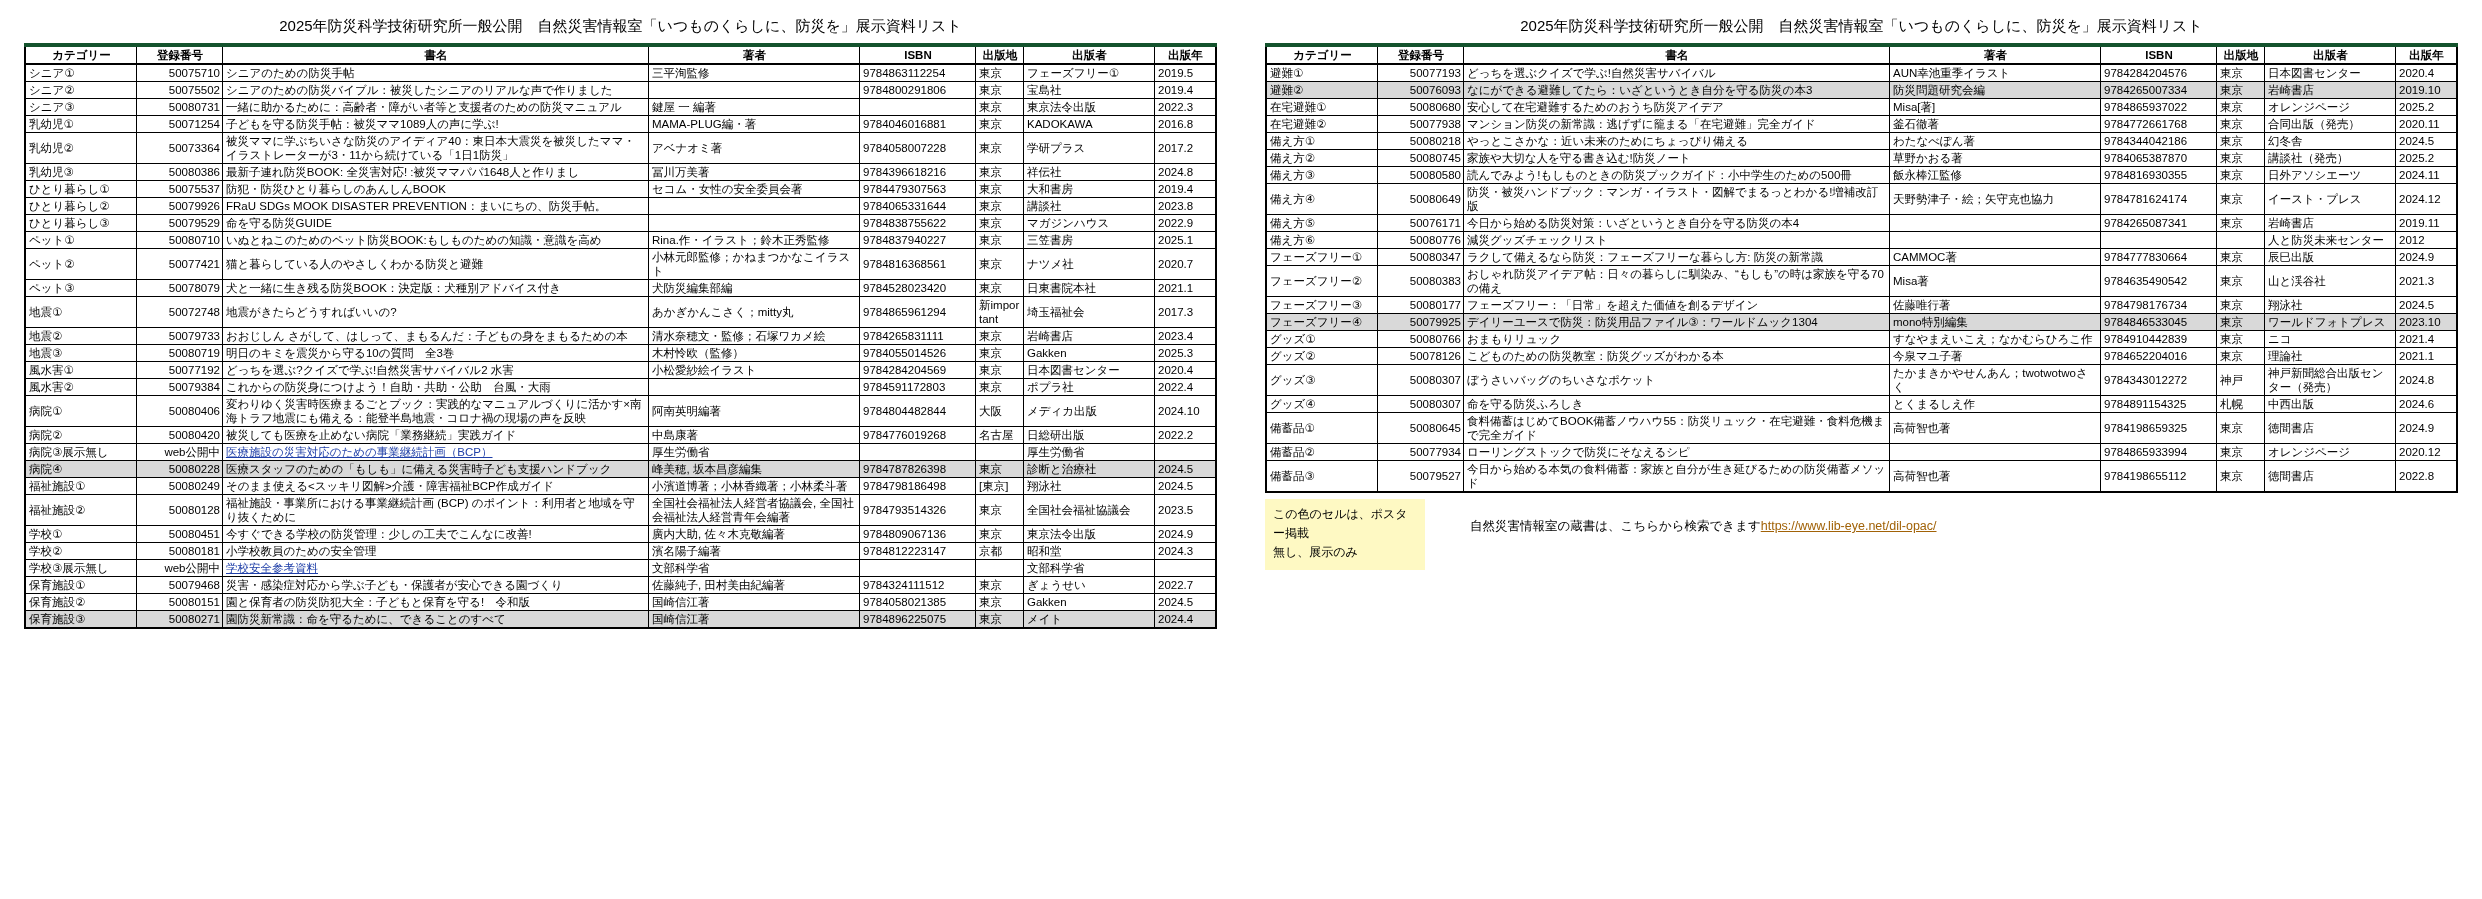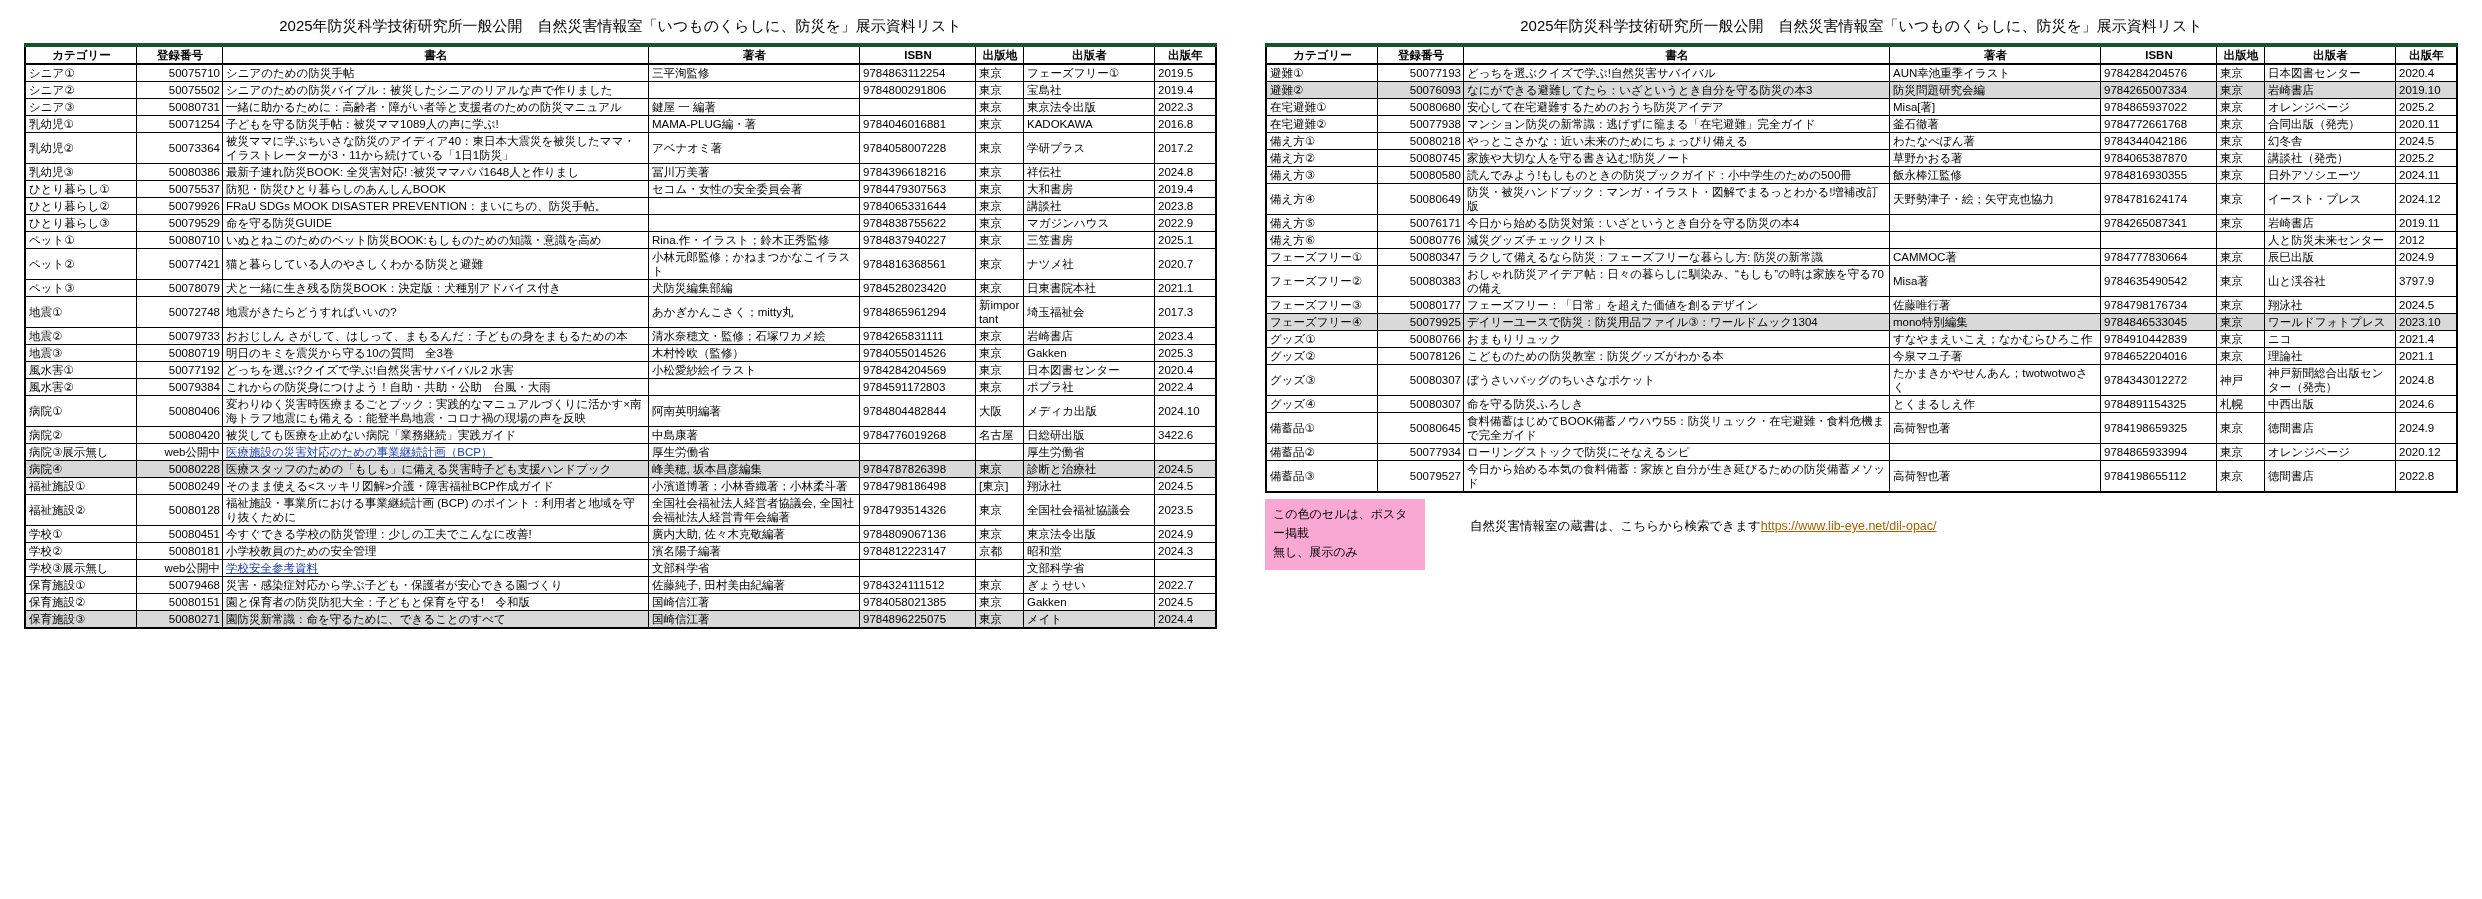--- a/index.html
+++ b/index.html
@@ -67,21 +67,21 @@
   th.c-reg{text-align:center !important;}
 
   .shade{background:#d9d9d9;margin-left:12px;}
   .lnk{color:#1f3fa8;text-decoration:underline;}
 
   .note-box{
     position:absolute;
     left:1241px;
     top:1px;
     width:155px;
-    background:#f9a8d4;
+    background:#fef9c3;
     font-size:12px;
     line-height:19px;
     padding:6px 8px 8px 8px;
     box-sizing:border-box;
   }
   .opac-note{
     position:absolute;
     font-size:12.5px;
     line-height:18px;
     white-space:nowrap;
@@ -301,21 +301,21 @@
             <td class="c-year">2024.10</td>
           </tr>
           <tr>
             <td class="c-cat">病院②</td>
             <td class="c-reg">50080420</td>
             <td class="c-title">被災しても医療を止めない病院「業務継続」実践ガイド</td>
             <td class="c-author">中島康著</td>
             <td class="c-isbn">9784776019268</td>
             <td class="c-place">名古屋</td>
             <td class="c-pub">日総研出版</td>
-            <td class="c-year">3422.6</td>
+            <td class="c-year">2022.2</td>
           </tr>
           <tr>
             <td class="c-cat">病院③展示無し</td>
             <td class="c-reg">web公開中</td>
             <td class="c-title"><a class="lnk" href="#">医療施設の災害対応のための事業継続計画（BCP）</a></td>
             <td class="c-author">厚生労働省</td>
             <td class="c-isbn"></td>
             <td class="c-place"></td>
             <td class="c-pub">厚生労働省</td>
             <td class="c-year"></td>
@@ -552,21 +552,21 @@
             <td class="c-year">2024.9</td>
           </tr>
           <tr>
             <td class="c-cat">フェーズフリー②</td>
             <td class="c-reg">50080383</td>
             <td class="c-title">おしゃれ防災アイデア帖：日々の暮らしに馴染み、“もしも”の時は家族を守る70の備え</td>
             <td class="c-author">Misa著</td>
             <td class="c-isbn">9784635490542</td>
             <td class="c-place">東京</td>
             <td class="c-pub">山と渓谷社</td>
-            <td class="c-year">3797.9</td>
+            <td class="c-year">2021.3</td>
           </tr>
           <tr>
             <td class="c-cat">フェーズフリー③</td>
             <td class="c-reg">50080177</td>
             <td class="c-title">フェーズフリー：「日常」を超えた価値を創るデザイン</td>
             <td class="c-author">佐藤唯行著</td>
             <td class="c-isbn">9784798176734</td>
             <td class="c-place">東京</td>
             <td class="c-pub">翔泳社</td>
             <td class="c-year">2024.5</td>

